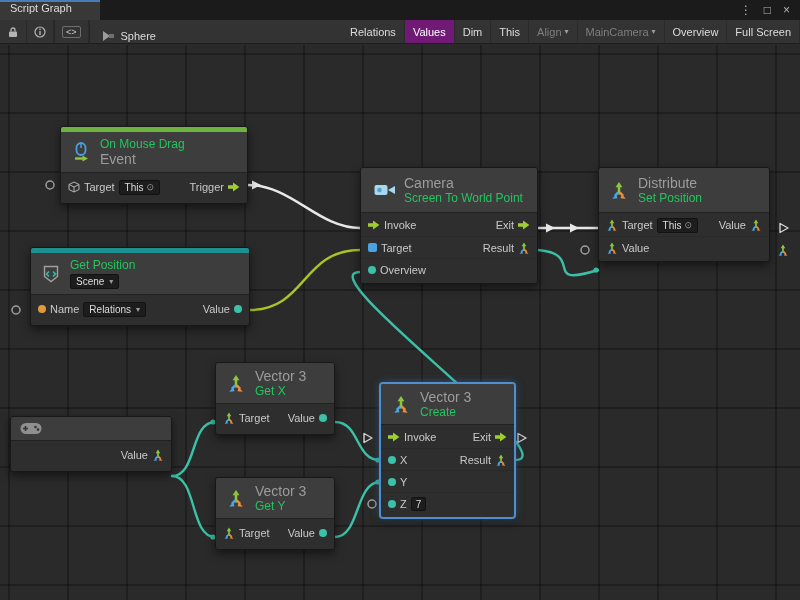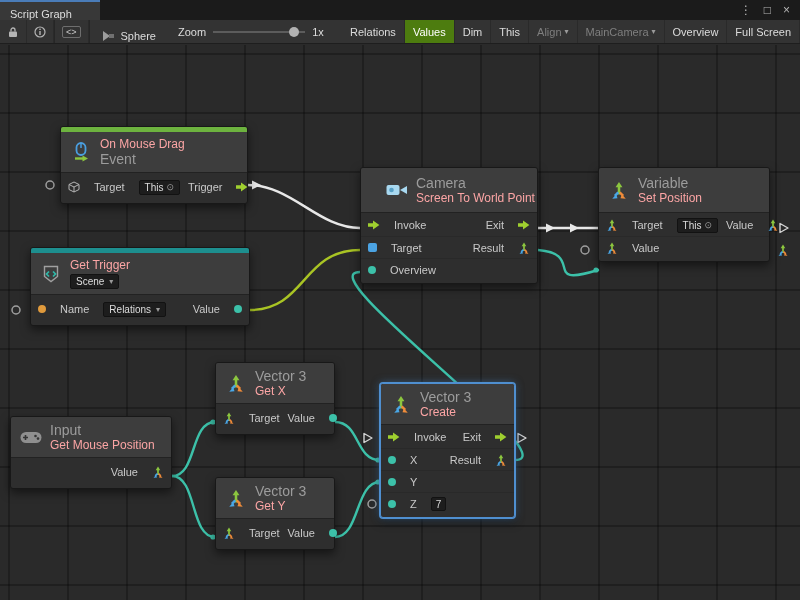--- a/index.html
+++ b/index.html
@@ -6,29 +6,29 @@
   --flow-green:#9fcf2f; --value-teal:#3cc1a9; --var-wire:#a9c424; --flow-wire:#e8e8e8;
   --selection-blue:#4f8fd0; --event-bar:#6db33f; --variable-bar:#1d8f8f;
   --port-orange:#e09a3c; --port-blue:#4ba3e3;
 }
 *{box-sizing:border-box}
 body{margin:0;background:#191919;font-family:"Liberation Sans",sans-serif}
 #app{position:relative;width:800px;height:600px;overflow:hidden;background:#2a2a2a}
 
 
 #tabbar{height:20px;background:#1b1b1b;display:flex;align-items:flex-end}
-.tab{height:20px;background:#383838;border-top:2px solid #4a7cb8;padding:0 16px 0 10px;display:flex;align-items:flex-end;font-size:11px;color:#ddd;min-width:100px}
+.tab{height:20px;background:#383838;border-top:2px solid #4a7cb8;padding:0 16px 0 10px;display:flex;align-items:flex-start;font-size:11px;color:#ddd;min-width:100px}
 .win-controls{margin-left:auto;display:flex;gap:12px;align-items:center;height:20px;padding-right:10px;color:#b5b5b5;font-size:12px}
 .win-controls span{cursor:default;line-height:1}
 
 
 #toolbar{height:24px;background:#333;border-bottom:1px solid #1e1e1e;display:flex;align-items:stretch;font-size:11px;color:#ddd}
 .tbtn{display:flex;align-items:center;padding:0 8px;border-right:1px solid #2a2a2a;white-space:nowrap}
 .tbtn.icon{padding:0 7px}
-.tbtn.active{background:#4d7c0f;color:#fff}
+.tbtn.active{background:#701a75;color:#fff}
 .tbtn.disabled{color:#7f7f7f}
 .tsep{width:1px;background:#262626}
 .codebox span{border:1px solid #6e6e6e;border-radius:2px;padding:0 3px;font-size:9px;color:#ccc}
 .crumb{display:flex;align-items:center;gap:6px;padding:16px 12px}
 .zoom{display:flex;align-items:center;gap:7px;padding:0 10px}
 .slider{position:relative;width:92px;height:14px}
 .track{position:absolute;left:0;right:0;top:6px;height:2px;background:#5c5c5c}
 .handle{position:absolute;left:76px;top:2px;width:10px;height:10px;border-radius:50%;background:#b2b2b2}
 .caret{font-size:8px;color:#9a9a9a;margin-left:3px}
 .spacer{flex:1}
@@ -50,26 +50,26 @@
 .ht{fill:none;stroke:#d5d5d5;stroke-width:1.4;stroke-linejoin:round}
 
 
 .node{position:absolute;background:#2e2e2e;border:1px solid #181818;border-radius:3px;box-shadow:0 4px 10px rgba(0,0,0,.5);color:#c9c9c9;font-size:11px}
 .node.selected{border-color:var(--selection-blue);box-shadow:0 0 0 1px var(--selection-blue),0 0 8px rgba(79,143,208,.55),0 4px 10px rgba(0,0,0,.5)}
 .accent{height:5px;border-radius:2px 2px 0 0}
 .nhead{background:#3d3d3d;display:flex;align-items:center;gap:7px;padding:5px 8px;border-bottom:1px solid #222;border-radius:2px 2px 0 0}
 .accent + .nhead{border-radius:0}
 .nicon{width:24px;display:flex;justify-content:center;flex:none}
 .ncat{font-size:14px;color:#9c9c9c;line-height:1.15;white-space:nowrap}
-.ntitle{font-size:12px;color:#fca5a5;line-height:1.2;white-space:nowrap}
+.ntitle{font-size:12px;color:#22c55e;line-height:1.2;white-space:nowrap}
 .nbody{padding:1px 0 3px}
 .prow{display:flex;justify-content:space-between;align-items:center;height:26px;padding:0 7px;gap:8px}
 .prow.sm{height:22px}
 .prow + .prow{border-top:1px solid #292929}
-.pl,.pr{display:flex;align-items:center;gap:14px}
+.pl,.pr{display:flex;align-items:center;gap:4px}
 .pr{margin-left:auto}
 .dot{width:8px;height:8px;border-radius:50%;background:var(--value-teal);flex:none}
 .dot.orange{background:var(--port-orange)}
 .sq{width:9px;height:9px;border-radius:2px;background:var(--port-blue);flex:none}
 .chip{display:inline-flex;align-items:center;gap:3px;background:#1d1d1d;border:1px solid #121212;border-radius:2px;padding:1px 5px;font-size:10px;color:#ddd;white-space:nowrap}
 .chip .picker{color:#9a9a9a;font-size:9px}
 .chip .caret{margin-left:2px}
 .valbox{background:#1d1d1d;border:1px solid #121212;border-radius:2px;padding:0 4px;font-size:10px;color:#ddd;min-width:12px;text-align:center;height:14px;line-height:14px}
 .pi{width:12px;height:12px;flex:none}
 .pi-flow{width:12px;height:10px;flex:none}
@@ -110,28 +110,20 @@
       <span>&lt;&gt;</span>
     </div>
     <div class="tsep"></div>
     <div class="crumb">
       <svg width="13" height="12" viewBox="0 0 13 12">
         <path d="M1 1 L8 6 1 11 Z" fill="#9c9c9c"></path>
         <path d="M7 4 h5 v4 h-5 Z" fill="#707070"></path>
       </svg>
       <span>Sphere</span>
     </div>
-    <div class="zoom">
-      <span>Zoom</span>
-      <div class="slider">
-        <div class="track"></div>
-        <div class="handle"></div>
-      </div>
-      <span>1x</span>
-    </div>
     <div class="spacer"></div>
     <div class="tbtn">
         <span>Relations</span>
       </div>
     <div class="tbtn active">
         <span>Values</span>
       </div>
     <div class="tbtn">
         <span>Dim</span>
       </div>
@@ -245,21 +237,21 @@
       <div class="accent" style="background:var(--variable-bar)"></div>
       <div class="nhead">
         <span class="nicon">
           <svg width="20" height="20" viewBox="0 0 20 20">
             <path d="M3.5 2.5 H16.5 V12.5 L10 17.5 3.5 12.5 Z" fill="none" stroke="#a0a0a0" stroke-width="1.4"></path>
             <path d="M8 7.5 5.5 10 8 12.5" fill="none" stroke="#2fb8a8" stroke-width="1.7"></path>
             <path d="M12 7.5 14.5 10 12 12.5" fill="none" stroke="#2fb8a8" stroke-width="1.7"></path>
           </svg>
         </span>
         <div>
-          <div class="ntitle">Get Trigger</div>
+          <div class="ntitle">Get Position</div>
           <div class="chip scope-line">
             <span>Scene</span>
             <span class="caret">▾</span>
           </div>
         </div>
       </div>
       <div class="nbody">
         <div class="prow">
           <div class="pl">
             <span class="dot orange"></span>
@@ -271,21 +263,21 @@
           </div>
           <div class="pr">
             <span>Value</span>
             <span class="dot"></span>
           </div>
         </div>
       </div>
     </div>
 
     <div class="node" style="left:360px;top:122px;width:178px">
-      <div class="nhead" style="padding:7px 24px">
+      <div class="nhead" style="padding:7px 12px">
         <span class="nicon">
           <svg width="22" height="14" viewBox="0 0 22 14">
             <rect x="0.5" y="2" width="13" height="10" rx="2" fill="#a8d8f0"></rect>
             <path d="M14 7 21 3 V11 Z" fill="#a8d8f0"></path>
             <circle cx="5.5" cy="7" r="2.3" fill="#57a0c6"></circle>
           </svg>
         </span>
         <div>
           <div class="ncat">Camera</div>
           <div class="ntitle">Screen To World Point</div>
@@ -328,21 +320,21 @@
     </div>
 
     <div class="node" style="left:598px;top:122px;width:172px">
       <div class="nhead" style="padding:7px 8px">
         <span class="nicon">
           <svg width="18" height="18" viewBox="0 0 12 12">
               <use href="#v3"></use>
             </svg>
         </span>
         <div>
-          <div class="ncat">Variable</div>
+          <div class="ncat">Distribute</div>
           <div class="ntitle">Set Position</div>
         </div>
       </div>
       <div class="nbody">
         <div class="prow sm">
           <div class="pl">
             <svg class="pi">
                 <use href="#v3"></use>
               </svg>
             <span>Target</span>
@@ -400,24 +392,20 @@
     <div class="node" style="left:10px;top:371px;width:162px">
       <div class="nhead">
         <span class="nicon">
           <svg width="22" height="13" viewBox="0 0 22 13">
             <rect x="0.5" y="1" width="21" height="11" rx="5.5" fill="#8f8f8f"></rect>
             <path d="M5.5 4 v5 M3 6.5 h5" stroke="#343434" stroke-width="1.6"></path>
             <circle cx="15.5" cy="5" r="1.3" fill="#343434"></circle>
             <circle cx="18" cy="7.6" r="1.3" fill="#343434"></circle>
           </svg>
         </span>
-        <div>
-          <div class="ncat">Input</div>
-          <div class="ntitle">Get Mouse Position</div>
-        </div>
       </div>
       <div class="nbody">
         <div class="prow">
           <div class="pr">
             <span>Value</span>
             <svg class="pi">
                 <use href="#v3"></use>
               </svg>
           </div>
         </div>

